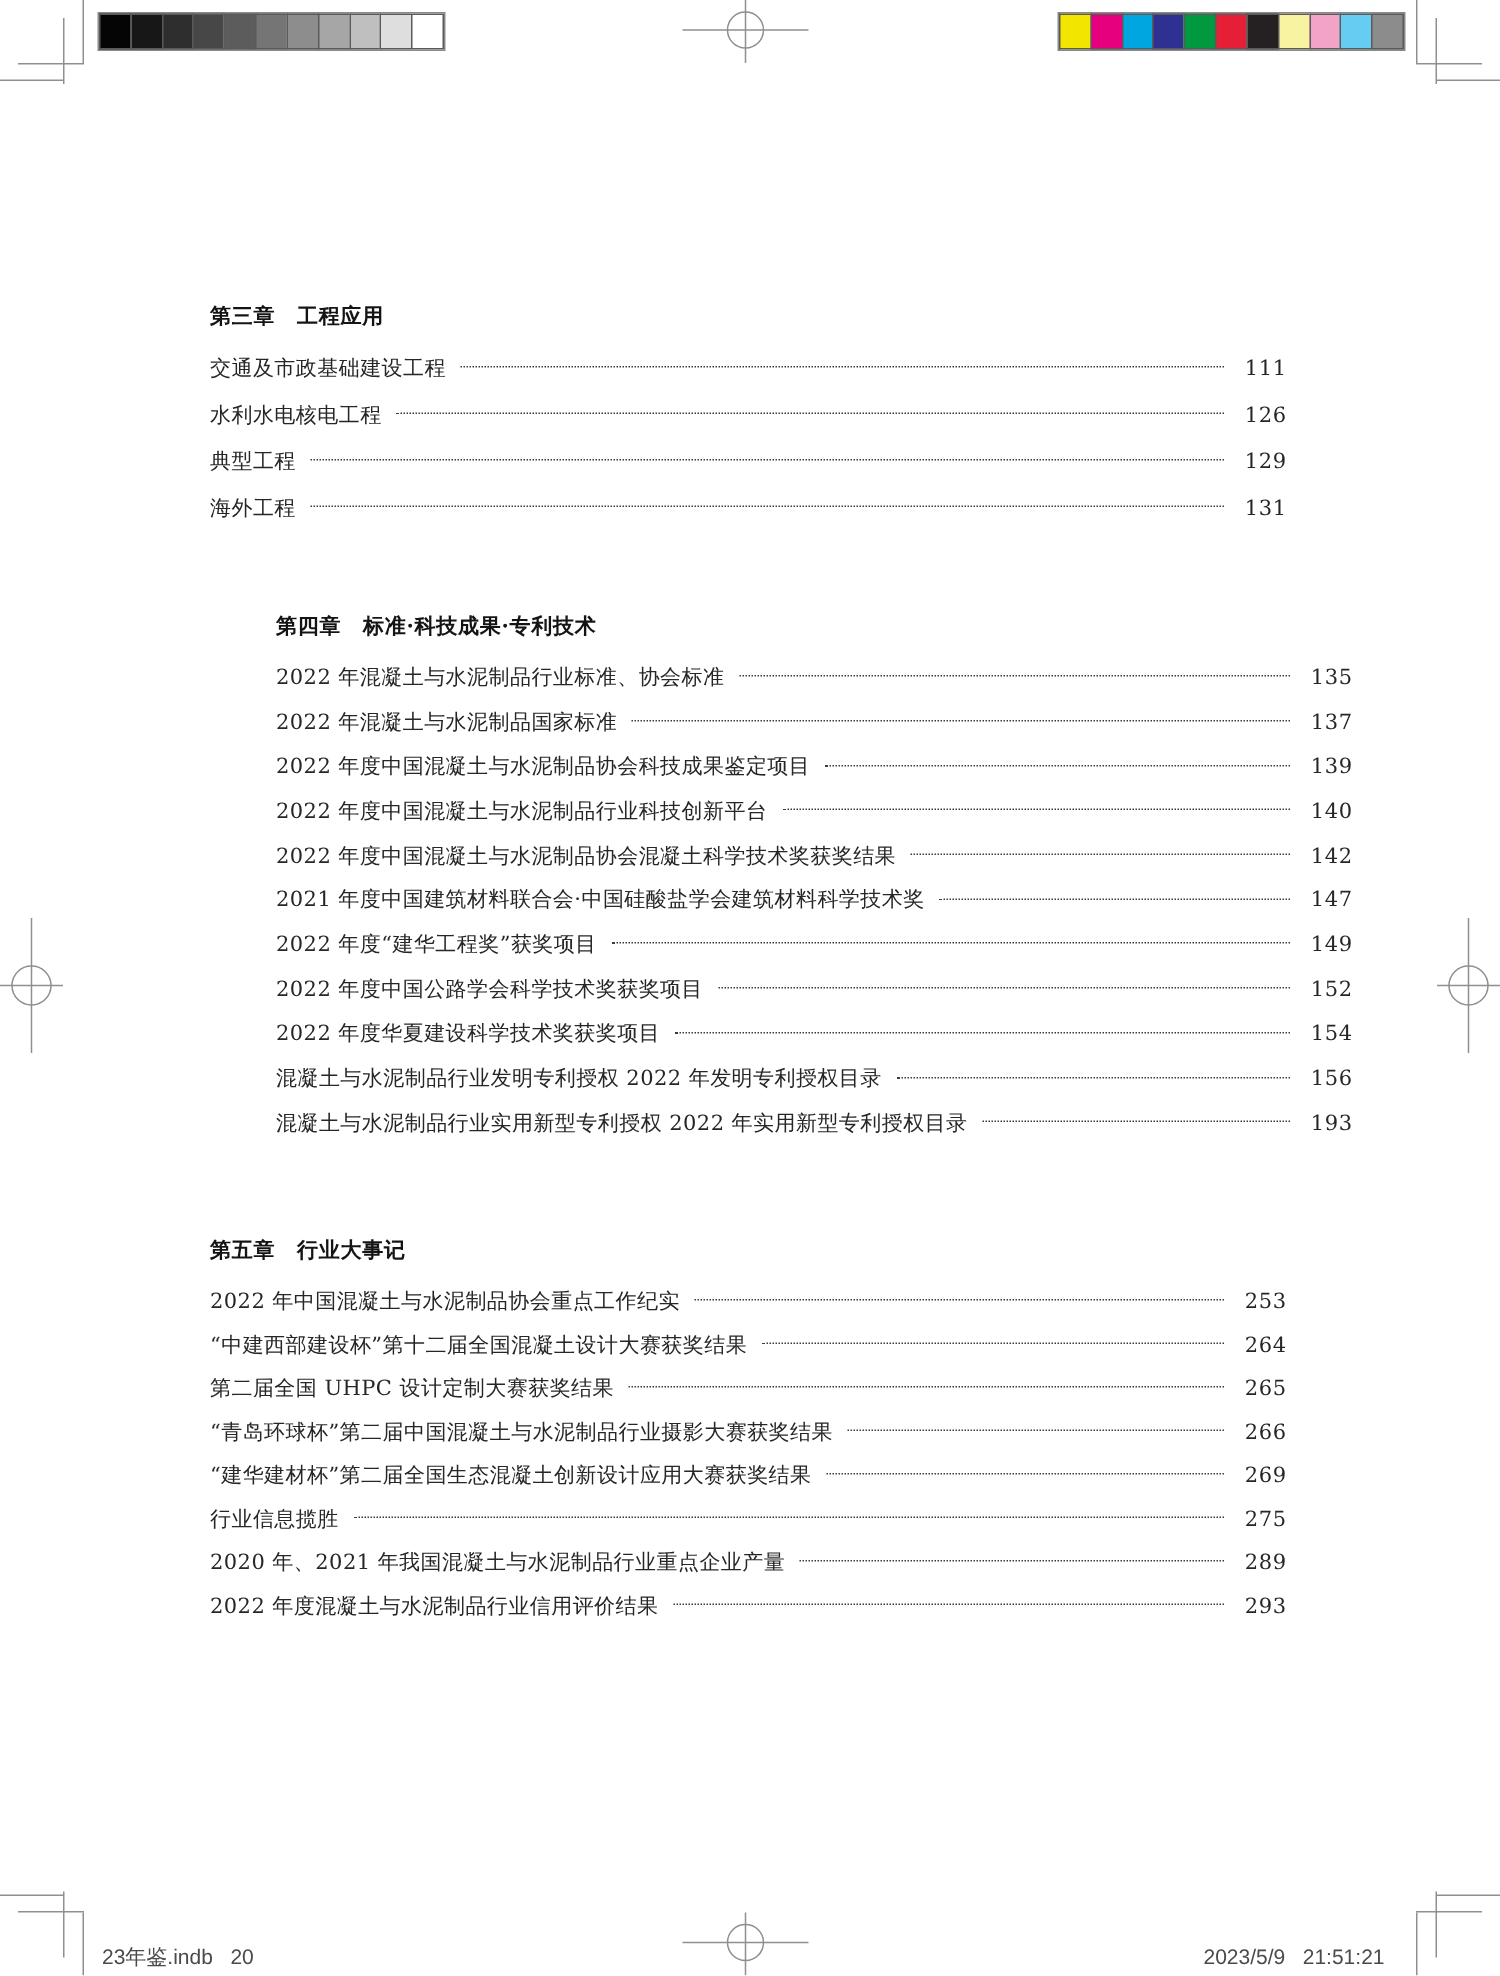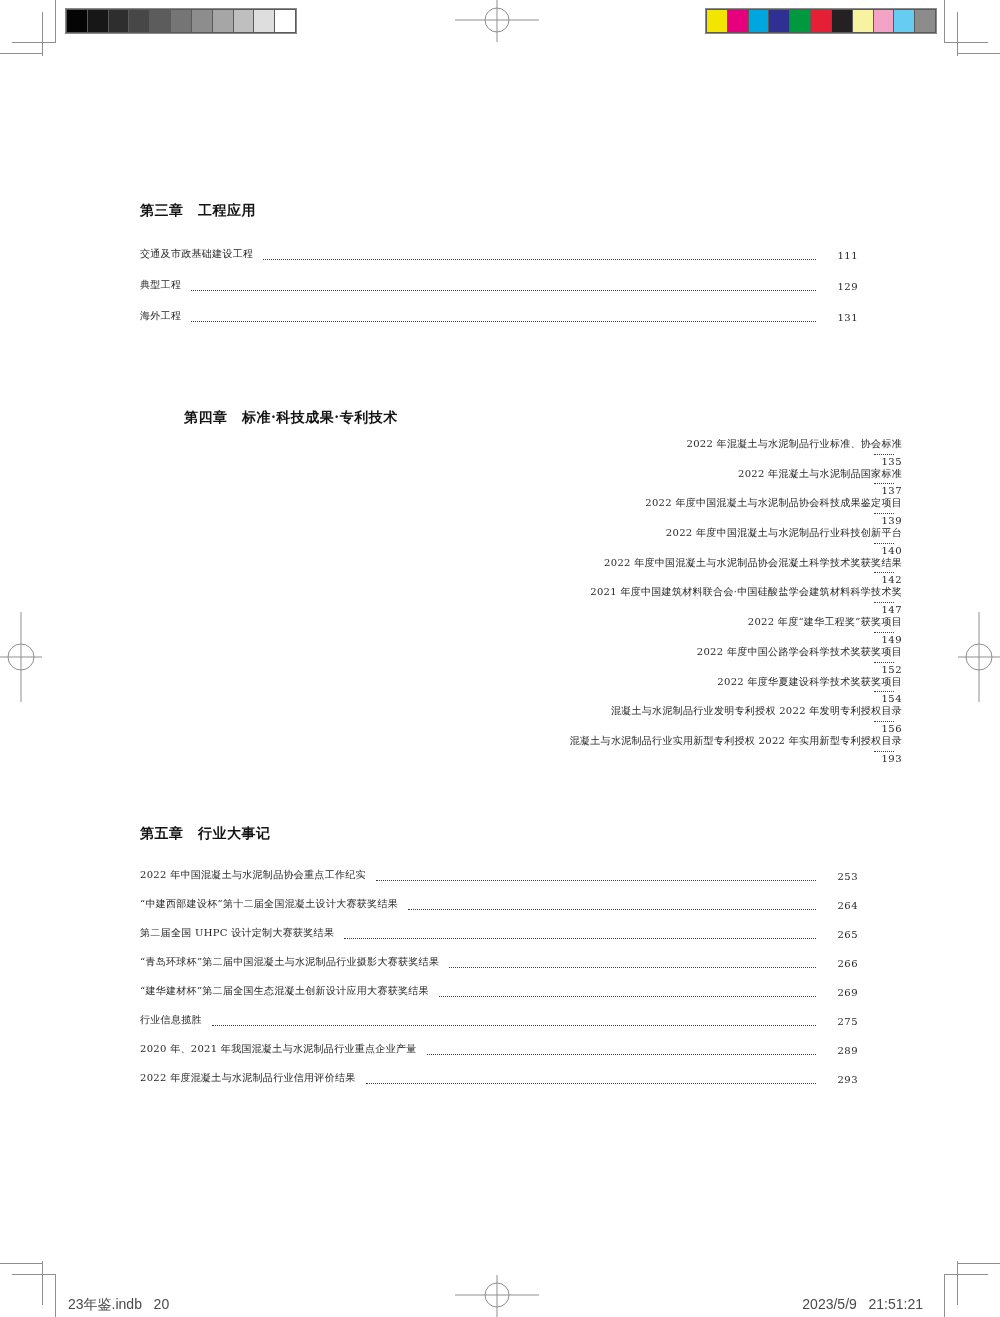--- a/index.html
+++ b/index.html
@@ -34,24 +34,24 @@
   #tocRoot{position:absolute;left:140px;top:0;width:718px;}
   .toc-section{position:absolute;left:0;width:100%;}
   .toc-section:nth-child(1){top:202px;}
   .toc-section:nth-child(2){top:409px;margin-left:44px;}
   .toc-section:nth-child(3){top:825px;}
   .toc-heading{
     font-size:14px;font-weight:bold;margin:0 0 10px 0;color:#141414;
     letter-spacing:0.5px;
   }
   .toc-row{
-    display:flex;align-items:flex-end;height:31px;
-    font-size:10px;color:#262626;
-  }
-  .toc-section:nth-child(2) .toc-row{height:29.7px;flex-direction:column;}
+    display:flex;align-items:center;height:31px;
+    font-size:14px;color:#262626;
+  }
+  .toc-section:nth-child(2) .toc-row{height:29.7px;}
   .toc-section:nth-child(3) .toc-row{height:29px;}
   .toc-label{white-space:nowrap;letter-spacing:0.3px;}
   .toc-dots{
     flex:1;border-bottom:1.6px dotted #3c3c3c;
     margin:0 8px 0 10px;position:relative;top:-1px;min-width:20px;
   }
   .toc-page{min-width:34px;text-align:right;letter-spacing:0.5px;}
   
   .slug{
     position:absolute;font-family:Liberation Sans, sans-serif;
@@ -138,20 +138,25 @@
 
 <main id="tocRoot">
     <section class="toc-section">
       <h2 class="toc-heading">第三章　工程应用</h2>
       <div class="toc-row">
         <span class="toc-label">交通及市政基础建设工程</span>
         <span class="toc-dots"></span>
         <span class="toc-page">111</span>
       </div>
       <div class="toc-row">
+        <span class="toc-label">水利水电核电工程</span>
+        <span class="toc-dots"></span>
+        <span class="toc-page">126</span>
+      </div>
+      <div class="toc-row">
         <span class="toc-label">典型工程</span>
         <span class="toc-dots"></span>
         <span class="toc-page">129</span>
       </div>
       <div class="toc-row">
         <span class="toc-label">海外工程</span>
         <span class="toc-dots"></span>
         <span class="toc-page">131</span>
       </div>
     </section>

